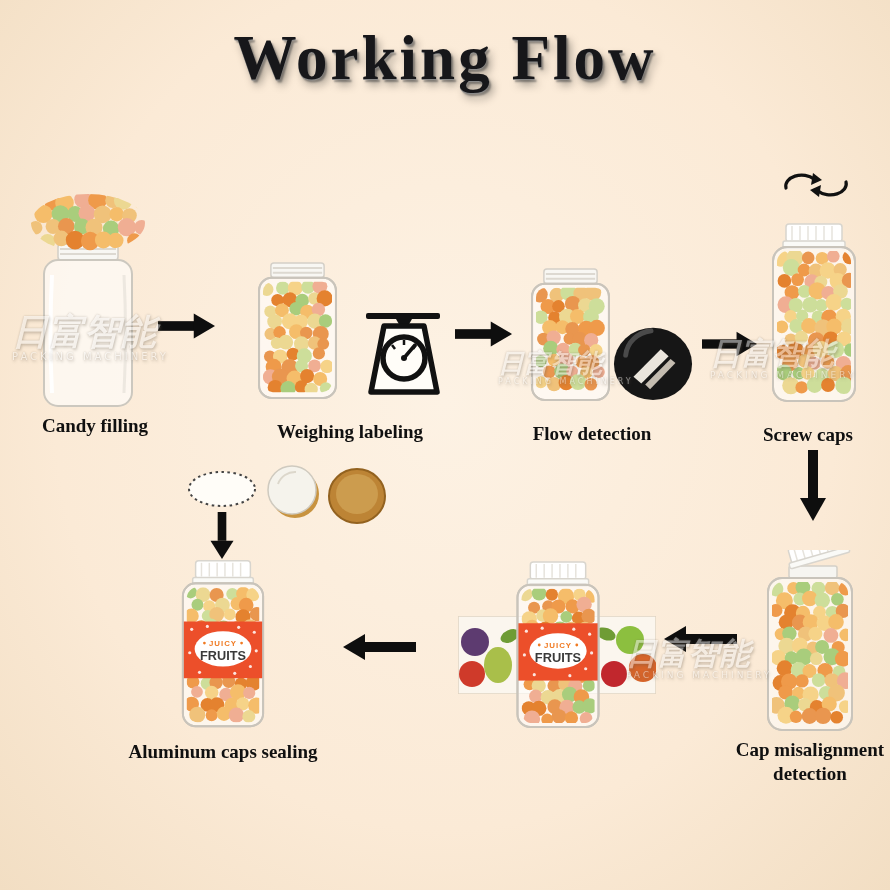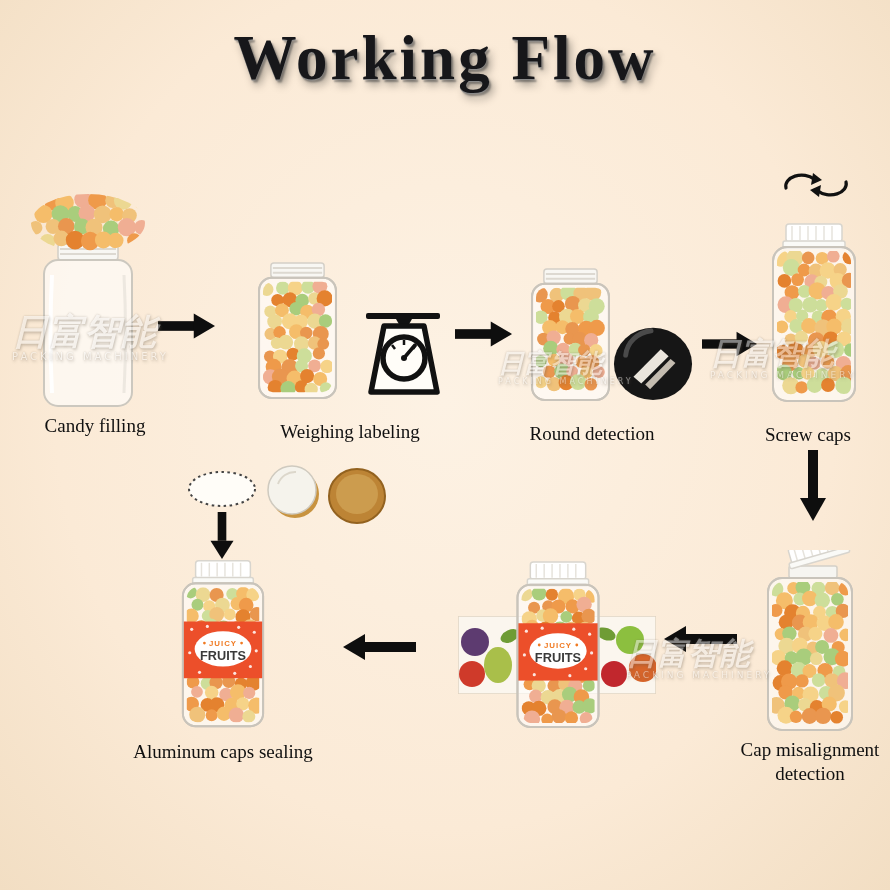--- a/index.html
+++ b/index.html
@@ -8,21 +8,21 @@
     background:radial-gradient(ellipse at 50% 45%, #fdf2e4 0%, #fbead6 62%, #f2dec3 100%);
     font-family:"Liberation Serif", serif;
   }
   .abs{position:absolute;}
   .title{
     position:absolute;top:22px;left:0;width:100%;text-align:center;
     font-size:63px;font-weight:bold;letter-spacing:3px;color:#17171a;
     text-shadow:0 1px 0 #8a8a8a, 2px 3px 2px rgba(70,70,70,.55), 4px 6px 9px rgba(0,0,0,.35);
   }
   .station-label{
-    position:absolute;text-align:center;font-weight:normal;font-size:19px;
+    position:absolute;text-align:center;font-weight:bold;font-size:19px;
     color:#101010;line-height:1.25;
   }
   .station-label span{display:block;}
   .wm{
     position:absolute;z-index:6;pointer-events:none;text-align:left;
     font-family:"DejaVu Sans", sans-serif;font-weight:bold;font-style:italic;
     color:rgba(255,255,255,.85);opacity:.55;
     text-shadow:0 0 2px rgba(110,95,80,.65), 1px 2px 3px rgba(95,85,70,.5);
     line-height:1;
   }
@@ -257,21 +257,21 @@
   </div>
   <div class="abs" style="left:612px;top:322px;z-index:3">
     <svg width="82" height="82" viewBox="0 0 84 84">
       <ellipse cx="42" cy="43" rx="40" ry="37" fill="#161616"></ellipse>
       <path d="M14 34 A30 28 0 0 1 40 9" stroke="#4a4a4a" stroke-width="5" fill="none" stroke-linecap="round"></path>
       <polygon points="22,56 50,28 58,35 30,63" fill="#eae5dc"></polygon>
       <polygon points="34,64 60,38 65,42 39,69" fill="#c4bcb0"></polygon>
     </svg>
   </div>
   <div class="station-label" style="left:492px;top:422px;width:200px">
-    <span>Round detection</span>
+    <span>Flow detection</span>
   </div>
 
   <div class="abs" style="left:702px;top:330px">
     <svg width="56" height="28" viewBox="0 0 60 28">
       <rect x="0" y="9" width="38" height="10" fill="#0e0e0e"></rect>
         <polygon points="37,1 59,14 37,27" fill="#0e0e0e"></polygon>
     </svg>
   </div>
 
   <div class="abs" style="left:780px;top:172px">

